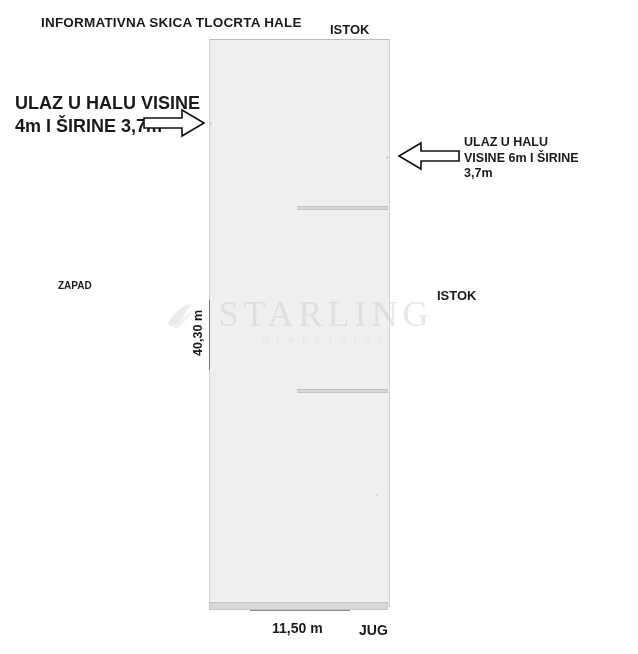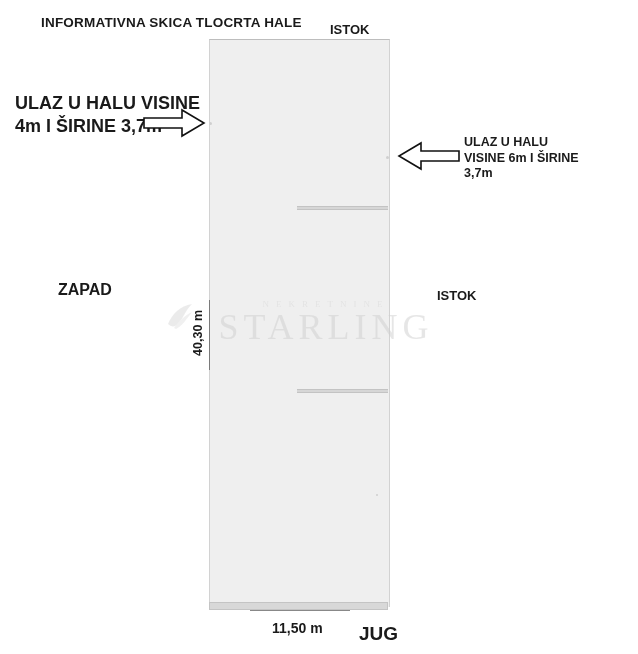--- a/index.html
+++ b/index.html
@@ -35,26 +35,26 @@
   }
 
   #lbl-sjever {
     left: 330px;
     top: 22px;
     font-size: 13px;
   }
   #lbl-jug {
     left: 359px;
     top: 622px;
-    font-size: 19px;
+    font-size: 14px;
   }
   #lbl-zapad {
     left: 58px;
     top: 280px;
-    font-size: 16px;
+    font-size: 10px;
   }
   #lbl-istok {
     left: 437px;
     top: 280px;
     font-size: 13px;
     margin-top: 8px;
   }
 
   #lbl-entrance-west {
     left: 15px;
@@ -212,22 +212,22 @@
   <div class="door-mark" id="door-e2"></div>
 
   <div id="dim-v"></div>
   <div id="dim-h"></div>
 
   <div id="watermark">
     <svg id="wm-mark" viewBox="0 0 30 28">
       <path d="M2 22 C6 12, 14 4, 26 2 C20 8, 18 14, 14 20 C10 25, 6 26, 2 22 Z" fill="#d9d9d9"></path>
       <path d="M8 26 C12 20, 18 14, 26 10 C20 18, 16 24, 10 27 Z" fill="#e2e2e2"></path>
     </svg>
+    <div id="wm-text">STARLING</div>
     <div id="wm-sub">NEKRETNINE</div>
-    <div id="wm-text">STARLING</div>
   </div>
 
   <div class="lbl" id="lbl-sjever">ISTOK</div>
   <div class="lbl" id="lbl-jug">JUG</div>
   <div class="lbl" id="lbl-zapad">ZAPAD</div>
   <div class="lbl" id="lbl-istok">ISTOK</div>
 
   <div class="lbl" id="lbl-entrance-west">ULAZ U HALU VISINE
 4m I ŠIRINE 3,7m</div>
   <div class="lbl" id="lbl-entrance-east">ULAZ U HALU

